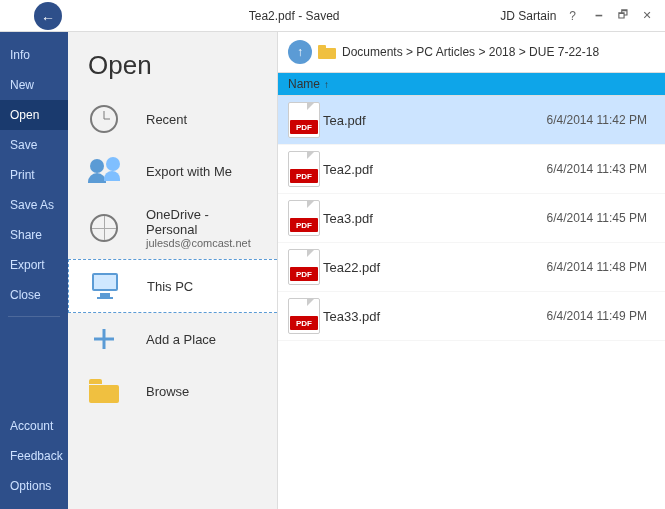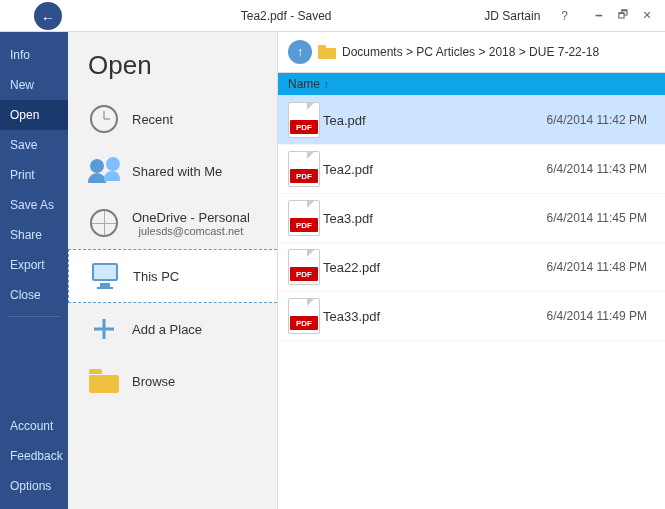--- a/index.html
+++ b/index.html
@@ -55,22 +55,21 @@
     .middle-header {
       padding: 18px 20px 12px 20px;
     }
     .middle-header h1 { font-size: 26px; font-weight: 300; color: #333; }
 
     .nav-item {
       display: flex;
       align-items: center;
       padding: 10px 20px;
       cursor: pointer;
-      gap: 12px;
-      text-align: center;
+      gap: 26px;
     }
     .nav-item.active { background: #fff; border: 1px dashed #5b9bd5; border-right: none; margin-right: 0; }
     .nav-item-icon { width: 32px; height: 32px; flex-shrink: 0; display: flex; align-items: center; justify-content: center; }
     .nav-item-label { font-size: 13px; color: #333; }
 
     
     .icon-clock {
       width: 28px; height: 28px;
       border: 2px solid #7a7a7a;
       border-radius: 50%;
@@ -350,21 +349,21 @@
     }
   </style>
 </head>
 <body>
 
 <div class="titlebar">
   <div style="width:80px; display:flex; align-items:center; gap:6px;">
     <button class="back-btn" style="width:28px;height:28px;font-size:14px;background:#2e4f8a;border:none;border-radius:50%;color:#fff;cursor:pointer;display:flex;align-items:center;justify-content:center;">←</button>
   </div>
   <div class="titlebar-title">Tea2.pdf - Saved</div>
-  <div style="display:flex;align-items:center;gap:21px;">
+  <div style="display:flex;align-items:center;gap:13px;">
     <span style="font-size:12px;color:#333;">JD Sartain</span>
     <span style="font-size:12px;color:#666;">?</span>
     <div class="titlebar-controls">
       <button class="titlebar-btn">🗕</button>
       <button class="titlebar-btn">🗗</button>
       <button class="titlebar-btn close">✕</button>
     </div>
   </div>
 </div>
 
@@ -399,21 +398,21 @@
       </div>
       <span class="nav-item-label">Recent</span>
     </div>
 
     <div class="nav-item">
       <div class="nav-item-icon" style="position:relative;">
         <div class="icon-people"></div>
         <div class="icon-people-second"></div>
         <div class="icon-people-second2"></div>
       </div>
-      <span class="nav-item-label">Shared with Me</span>
+      <span class="nav-item-label">Export with Me</span>
     </div>
 
     <div class="nav-item">
       <div class="nav-item-icon">
         <div class="icon-globe"></div>
       </div>
       <div style="display:flex;flex-direction:column;">
         <span class="nav-item-label">OneDrive - Personal</span>
         <span style="font-size:11px;color:#666;">julesds@comcast.net</span>
       </div>

